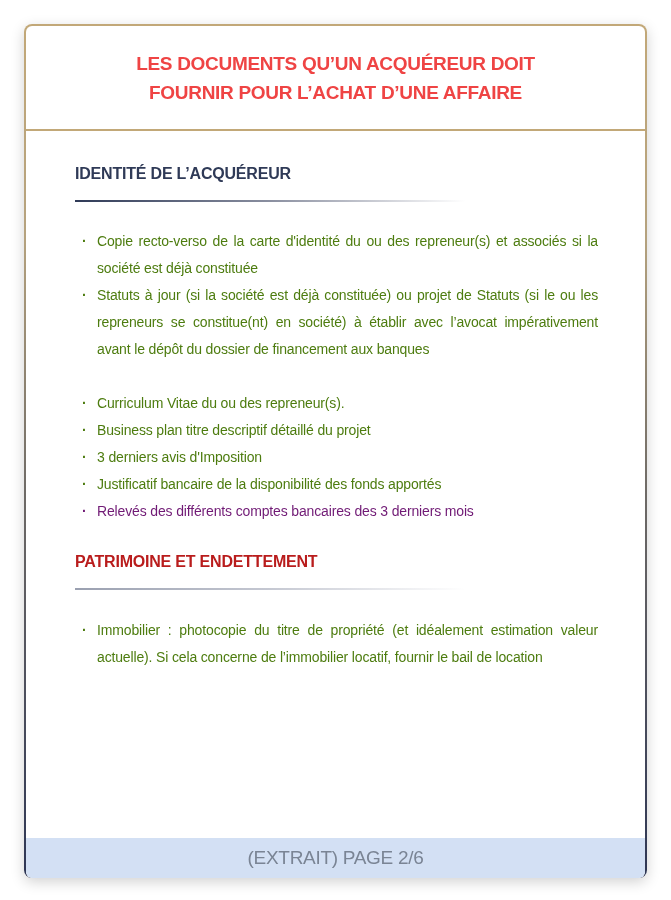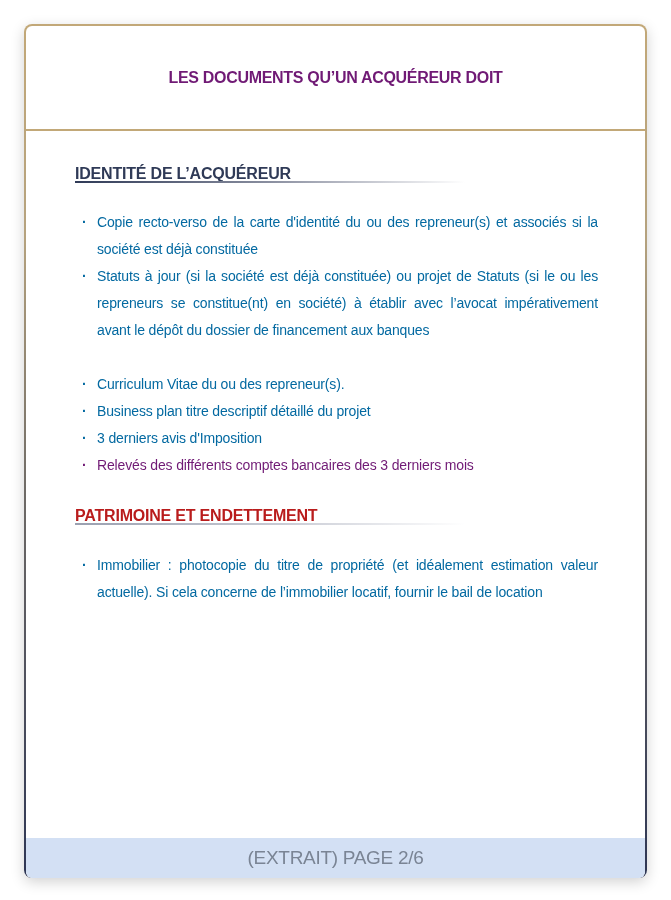--- a/index.html
+++ b/index.html
@@ -14,36 +14,36 @@
   .inner {
     position: absolute; left: 2px; top: 2px; right: 2px; bottom: 0;
     background: #ffffff; border-radius: 6px 6px 6px 6px; overflow: hidden;
   }
   .header {
     height: 103px; border-bottom: 2px solid #c2a878;
     display: flex; align-items: center; justify-content: center;
     text-align: center;
   }
   .title {
-    color: #701a75; font-weight: bold; font-size: 16px; line-height: 29px;
+    color: #ef4444; font-weight: bold; font-size: 19px; line-height: 29px;
     letter-spacing: -0.3px;
   }
   .content { padding: 0 47px 0 49px; }
   .section-title {
     color: #2f3a57; font-weight: bold; font-size: 16px; letter-spacing: -0.2px;
-    margin: 0; padding-bottom: 0; position: relative;
+    margin: 0; padding-bottom: 19px; position: relative;
   }
   .section-title::after {
     content: ""; position: absolute; left: 0; bottom: 0; width: 390px; height: 2px;
     background: linear-gradient(to right, #2f3a57 0%, #8a8fa0 50%, rgba(255,255,255,0) 100%);
   }
   ul.bullets { list-style: none; margin: 0; padding: 0; }
   ul.bullets li {
     position: relative; padding-left: 22px; font-size: 14px; line-height: 27px;
-    color: #0369a1; text-align: justify; letter-spacing: -0.15px;
+    color: #4d7c0f; text-align: justify; letter-spacing: -0.15px;
   }
   ul.bullets li::before {
     content: "·"; position: absolute; left: 7px; top: 0; font-weight: bold;
   }
   .s1 { margin-top: 34px; }
   .s1 ul { margin-top: 26px; }
   .s2 { margin-top: 27px; }
   .s2 ul { margin-top: 26px; }
   .s3 { margin-top: 28px; }
   .s3 ul { margin-top: 27px; }
@@ -58,37 +58,39 @@
   }
 </style>
 </head>
 <body>
 
 <div class="card">
   <div class="inner">
     <div class="header">
       <div class="title">
         <div>LES DOCUMENTS QU’UN ACQUÉREUR DOIT</div>
+        <div>FOURNIR POUR L’ACHAT D’UNE AFFAIRE</div>
       </div>
     </div>
 
     <div class="content">
       <div class="section s1">
         <h2 class="section-title">IDENTITÉ DE L’ACQUÉREUR</h2>
         <ul class="bullets">
           <li>Copie recto-verso de la carte d'identité du ou des repreneur(s) et associés si la société est déjà constituée</li>
           <li>Statuts à jour (si la société est déjà constituée) ou projet de Statuts (si le ou les repreneurs se constitue(nt) en société) à établir avec l’avocat impérativement avant le dépôt du dossier de financement aux banques</li>
         </ul>
       </div>
 
       <div class="section s2">
         <ul class="bullets">
           <li>Curriculum Vitae du ou des repreneur(s).</li>
           <li>Business plan titre descriptif détaillé du projet</li>
           <li>3 derniers avis d'Imposition</li>
+          <li>Justificatif bancaire de la disponibilité des fonds apportés</li>
           <li style="color:#701a75">Relevés des différents comptes bancaires des 3 derniers mois</li>
         </ul>
       </div>
 
       <div class="section s3">
         <h2 class="section-title">PATRIMOINE ET ENDETTEMENT</h2>
         <ul class="bullets">
           <li>Immobilier : photocopie du titre de propriété (et idéalement estimation valeur actuelle). Si cela concerne de l’immobilier locatif, fournir le bail de location</li>
         </ul>
       </div>

